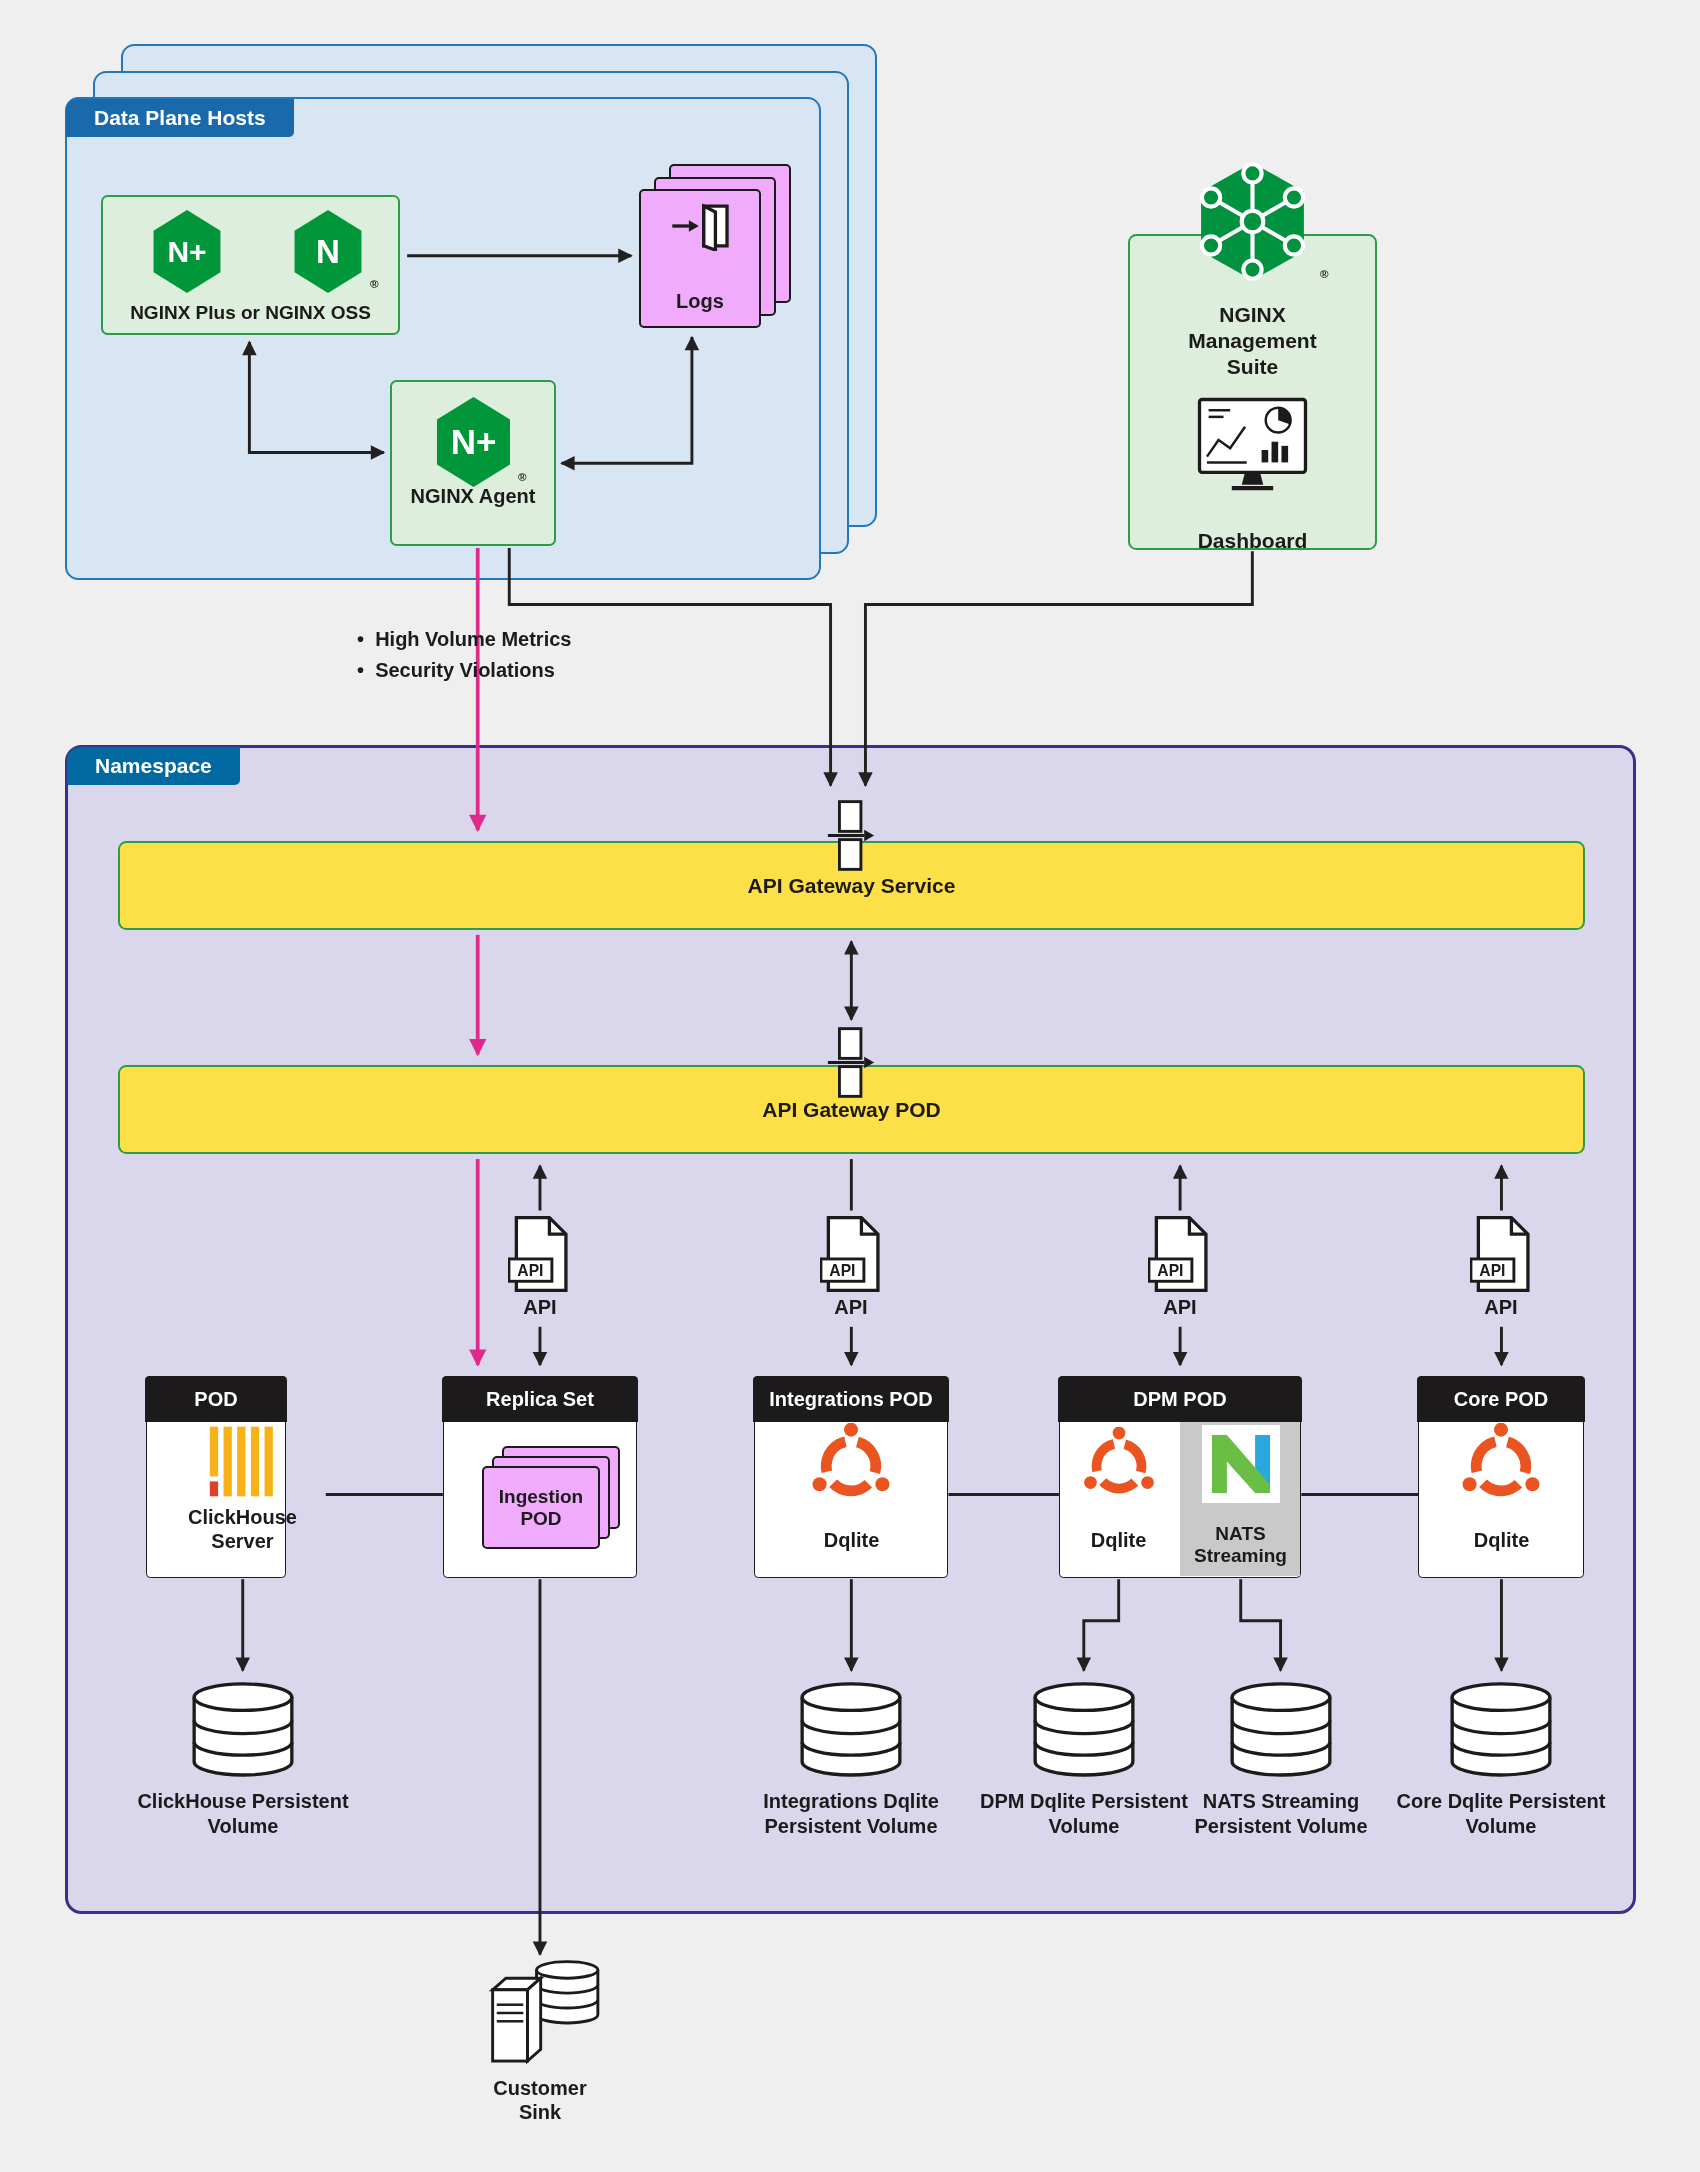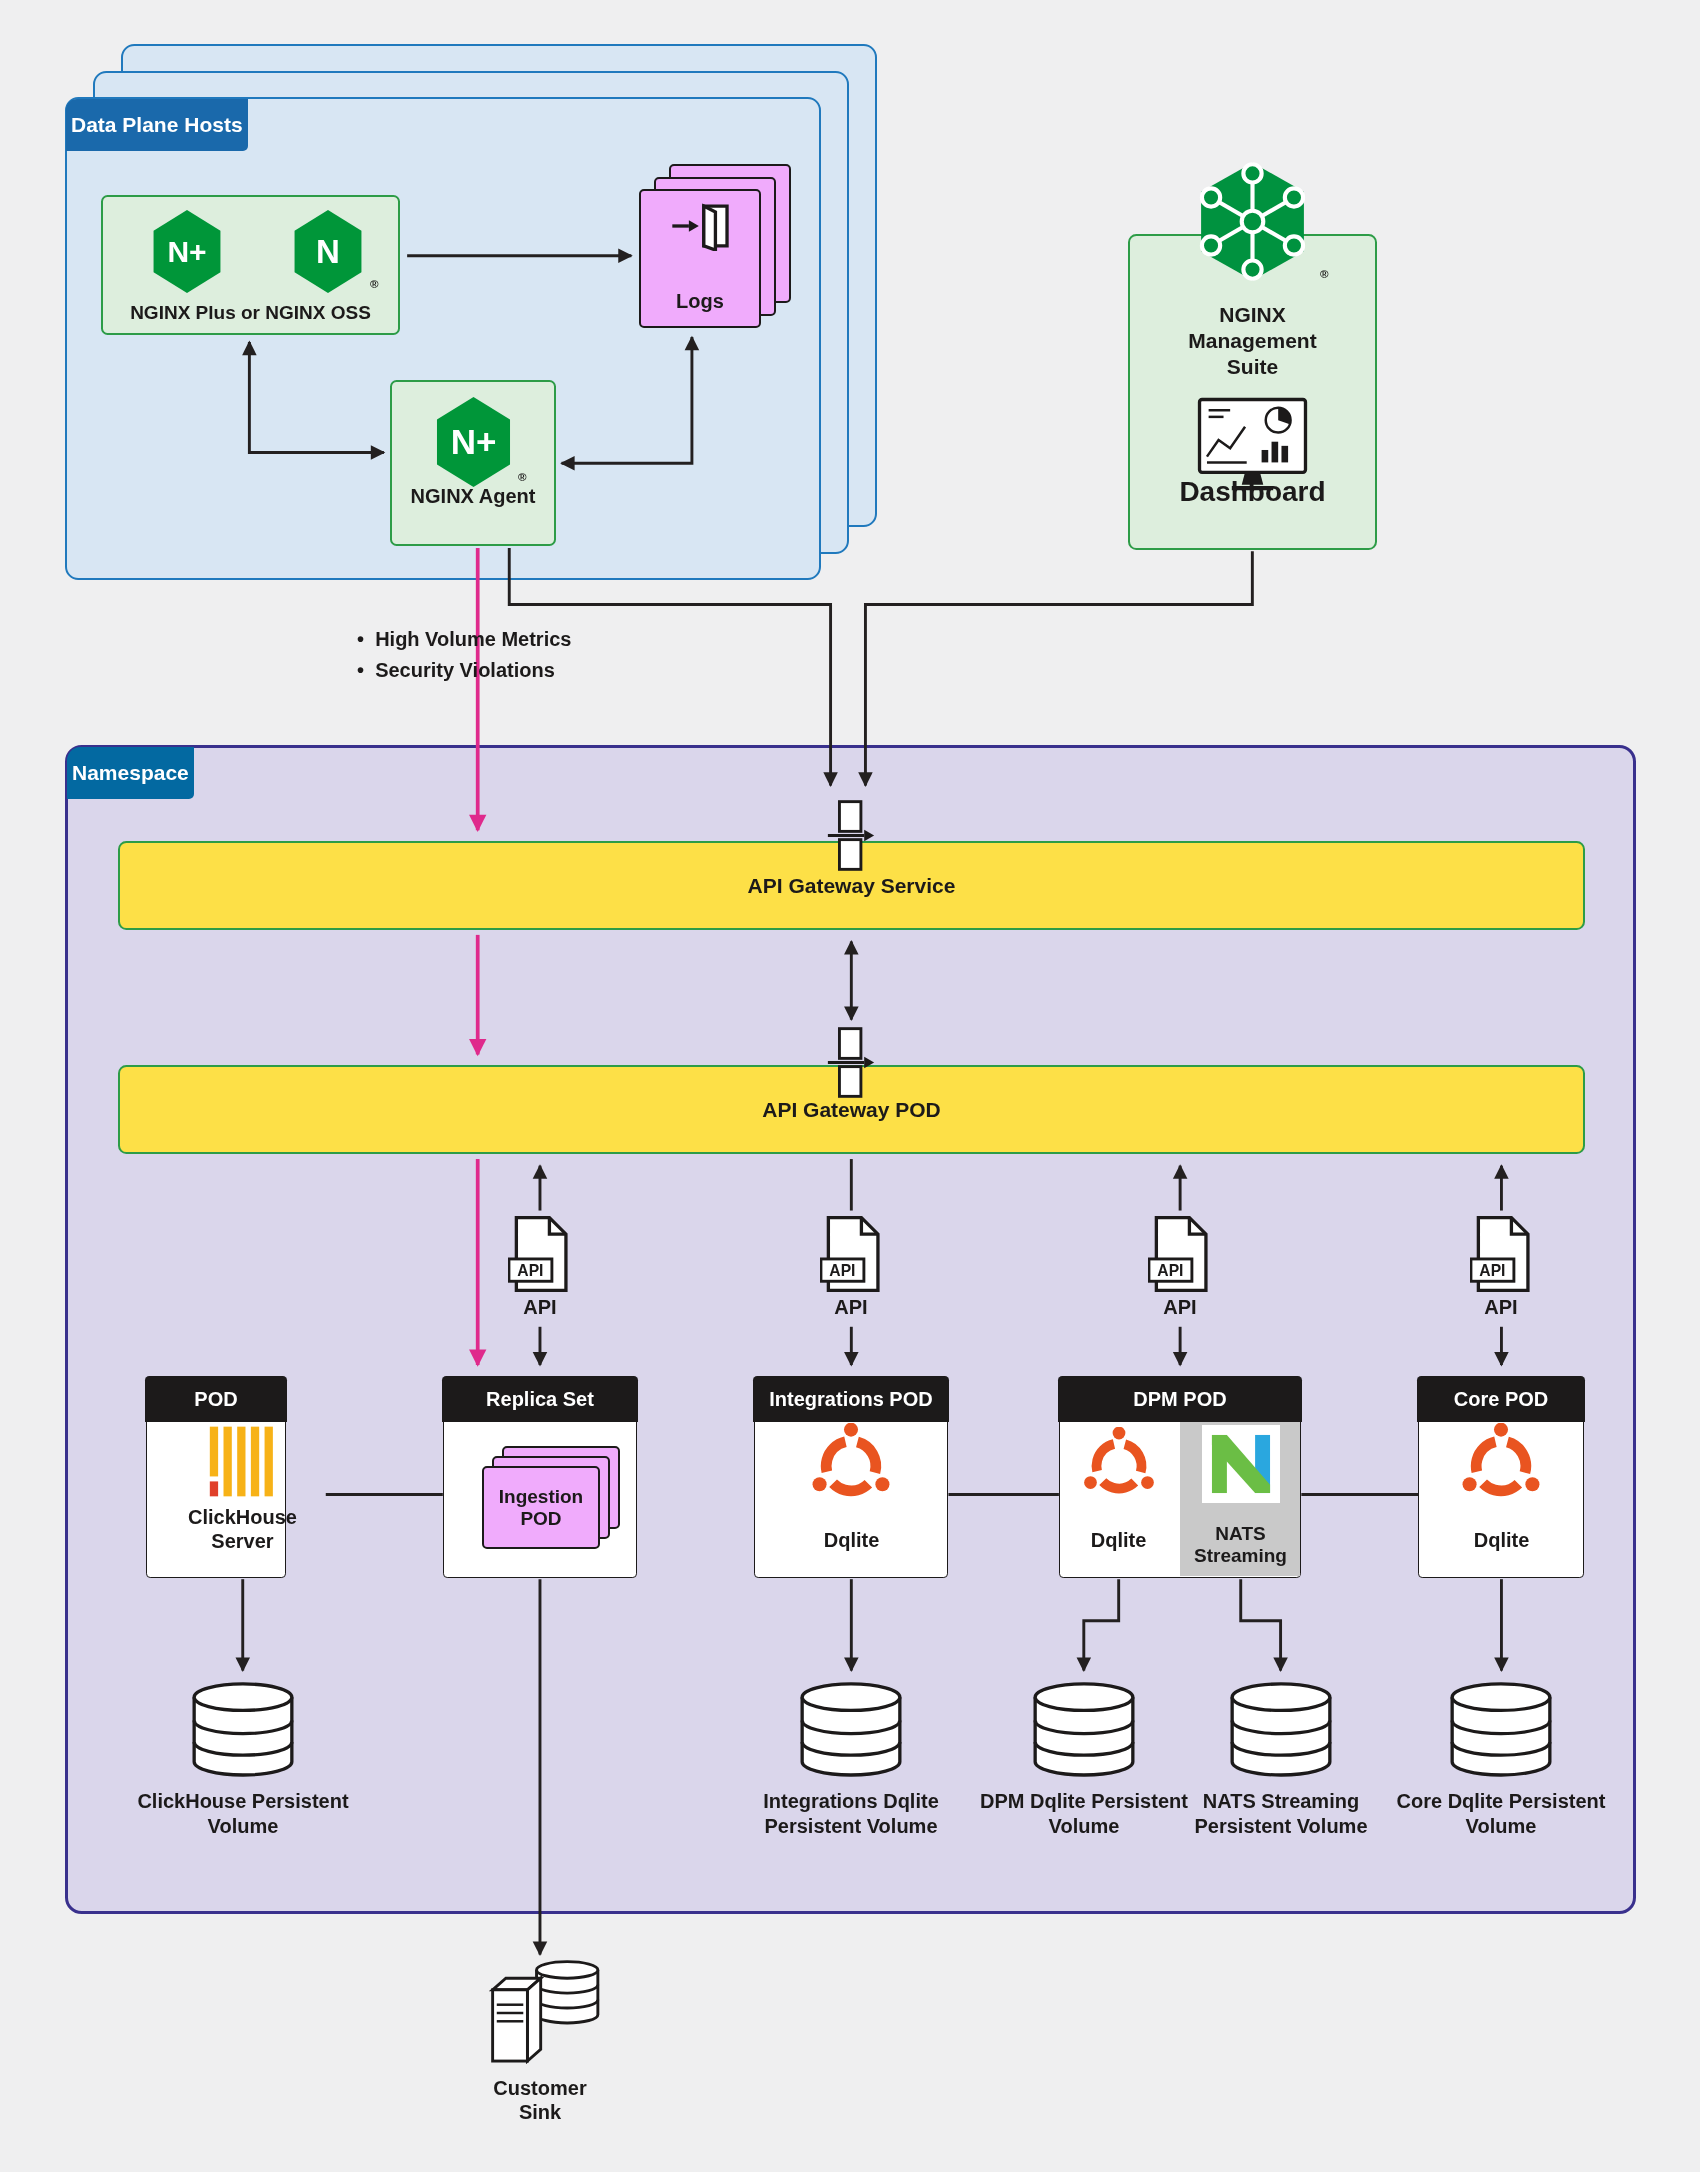--- a/index.html
+++ b/index.html
@@ -2,21 +2,21 @@
 <html style="font-size:13.3px"><head>
 <meta charset="utf-8">
 <style>
   *{box-sizing:border-box;margin:0;padding:0}
   html,body{background:#efeff0}
   body{font-family:"Liberation Sans","DejaVu Sans",sans-serif;color:#1c1a1a}
   .canvas{position:relative;width:1701px;height:2172px;background:#efeff0;overflow:hidden}
   .abs{position:absolute}
   .bluebox{background:#d8e6f3;border:2.5px solid #2079bd;border-radius:13.3px;z-index:1}
   .nsbox{background:#dad6eb;border:3.3px solid #39308d;border-radius:16.6px;z-index:1}
-  .tab{color:#fff;font-weight:bold;font-size:21px;display:inline-flex;align-items:center;padding:0 5px;height:52px;z-index:2;white-space:nowrap}
+  .tab{color:#fff;font-weight:bold;font-size:21px;display:inline-flex;align-items:center;padding:0 28px;height:38px;z-index:2;white-space:nowrap}
   .tab.blue{background:#1a69ab;border-radius:10.8px 0 5px 0}
   .tab.purple{background:#0369a1;border-radius:13.3px 0 5px 0}
   .greenbox{background:#ddeedd;border:2.5px solid #2d9c47;border-radius:6.6px;z-index:3}
   .bar{background:#fde047;border:2.5px solid #2d9c47;border-radius:8.3px;z-index:3;display:flex;align-items:center;justify-content:center;font-weight:bold;font-size:21px}
   .hex{background:#009639;clip-path:polygon(50% 0%,94% 25%,94% 75%,50% 100%,6% 75%,6% 25%);color:#fff;font-weight:bold;display:flex;align-items:center;justify-content:center;z-index:4}
   .lbl{font-weight:bold;text-align:center;z-index:4;line-height:1.22}
   .overlay{left:0;top:0;z-index:2;pointer-events:none}
   .pod{background:#fff;border:1.7px solid #1c1a1a;border-radius:4.2px;z-index:3}
   .pod-header{position:absolute;left:-1.7px;top:-1.7px;right:-1.7px;height:46px;background:#1c1a1a;border-radius:4.2px 4.2px 0 0;color:#fff;display:flex;align-items:center;justify-content:center;font-weight:bold;font-size:20px}
   .page{background:#f0abfc;border:2.5px solid #1c1a1a;border-radius:5px;z-index:3}
@@ -135,21 +135,21 @@
     <polyline points="12,72 26,52 40,62 58,36" fill="none" stroke="#1c1a1a" stroke-width="3"></polyline>
     <line x1="12" y1="79" x2="60" y2="79" stroke="#1c1a1a" stroke-width="3"></line>
     <circle cx="98" cy="28" r="15" fill="#fff" stroke="#1c1a1a" stroke-width="3"></circle>
     <path d="M98,28 L98,13 A15,15 0 0 1 112,33 Z" fill="#1c1a1a"></path>
     <rect x="78" y="64" width="8" height="15" fill="#1c1a1a"></rect>
     <rect x="90" y="54" width="8" height="25" fill="#1c1a1a"></rect>
     <rect x="102" y="59" width="8" height="20" fill="#1c1a1a"></rect>
     <polygon points="58,91 54,106 80,106 76,91" fill="#1c1a1a"></polygon>
     <line x1="42" y1="110" x2="92" y2="110" stroke="#1c1a1a" stroke-width="5"></line>
   </svg>
-  <div class="abs lbl" style="left:1128px;top:475px;width:249px;font-size:28px">Dashboard</div>
+  <div class="abs lbl" style="left:1128px;top:528px;width:249px;font-size:21px">Dashboard</div>
 
   <div class="abs bullets" style="left:357px;top:624px;width:282px">
     <div class="bullet-item">High Volume Metrics</div>
     <div class="bullet-item">Security Violations</div>
   </div>
 
   <div class="abs bar" style="left:118px;top:841px;width:1467px;height:89px">API Gateway Service</div>
   <div class="abs bar" style="left:118px;top:1065px;width:1467px;height:89px">API Gateway POD</div>
 
   <svg class="abs z5" style="left:826px;top:800px" width="50" height="71" viewBox="0 0 60 86">

